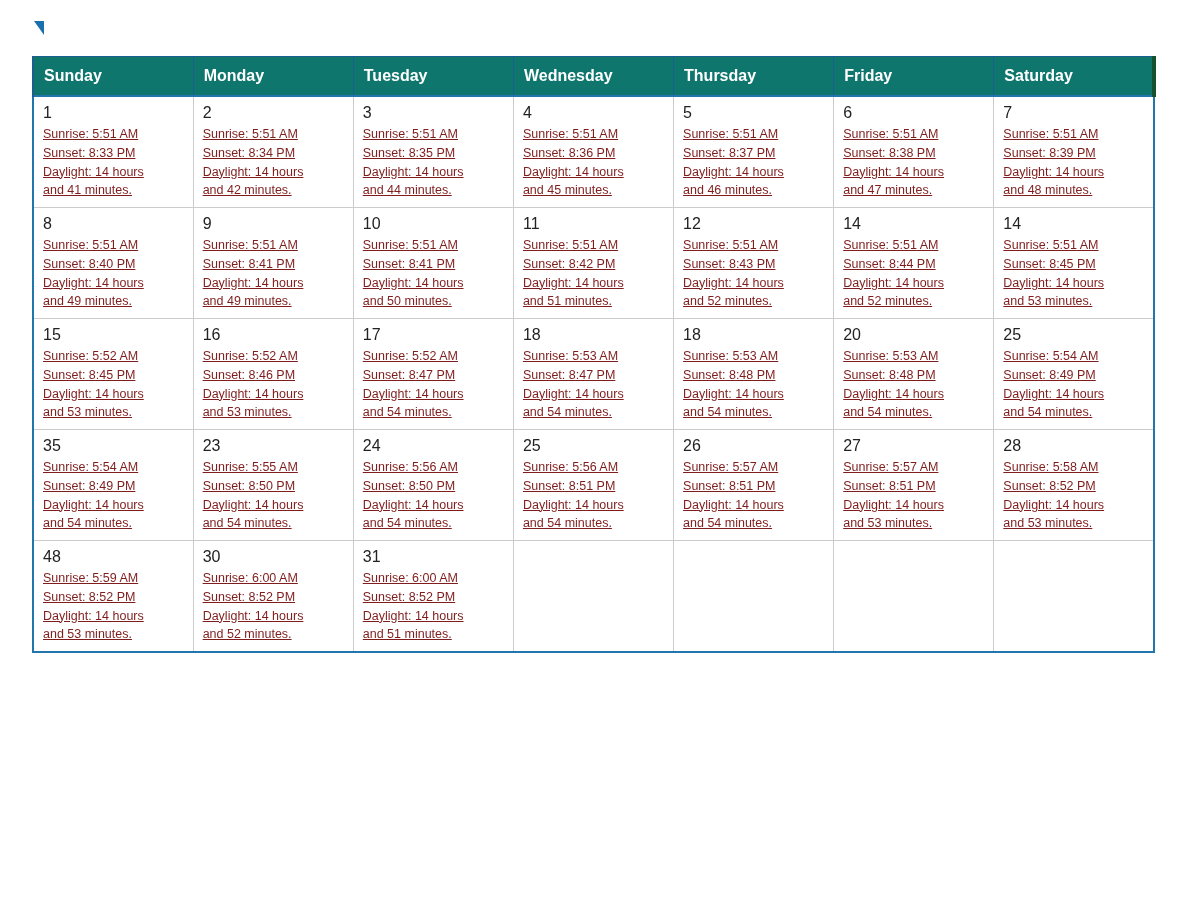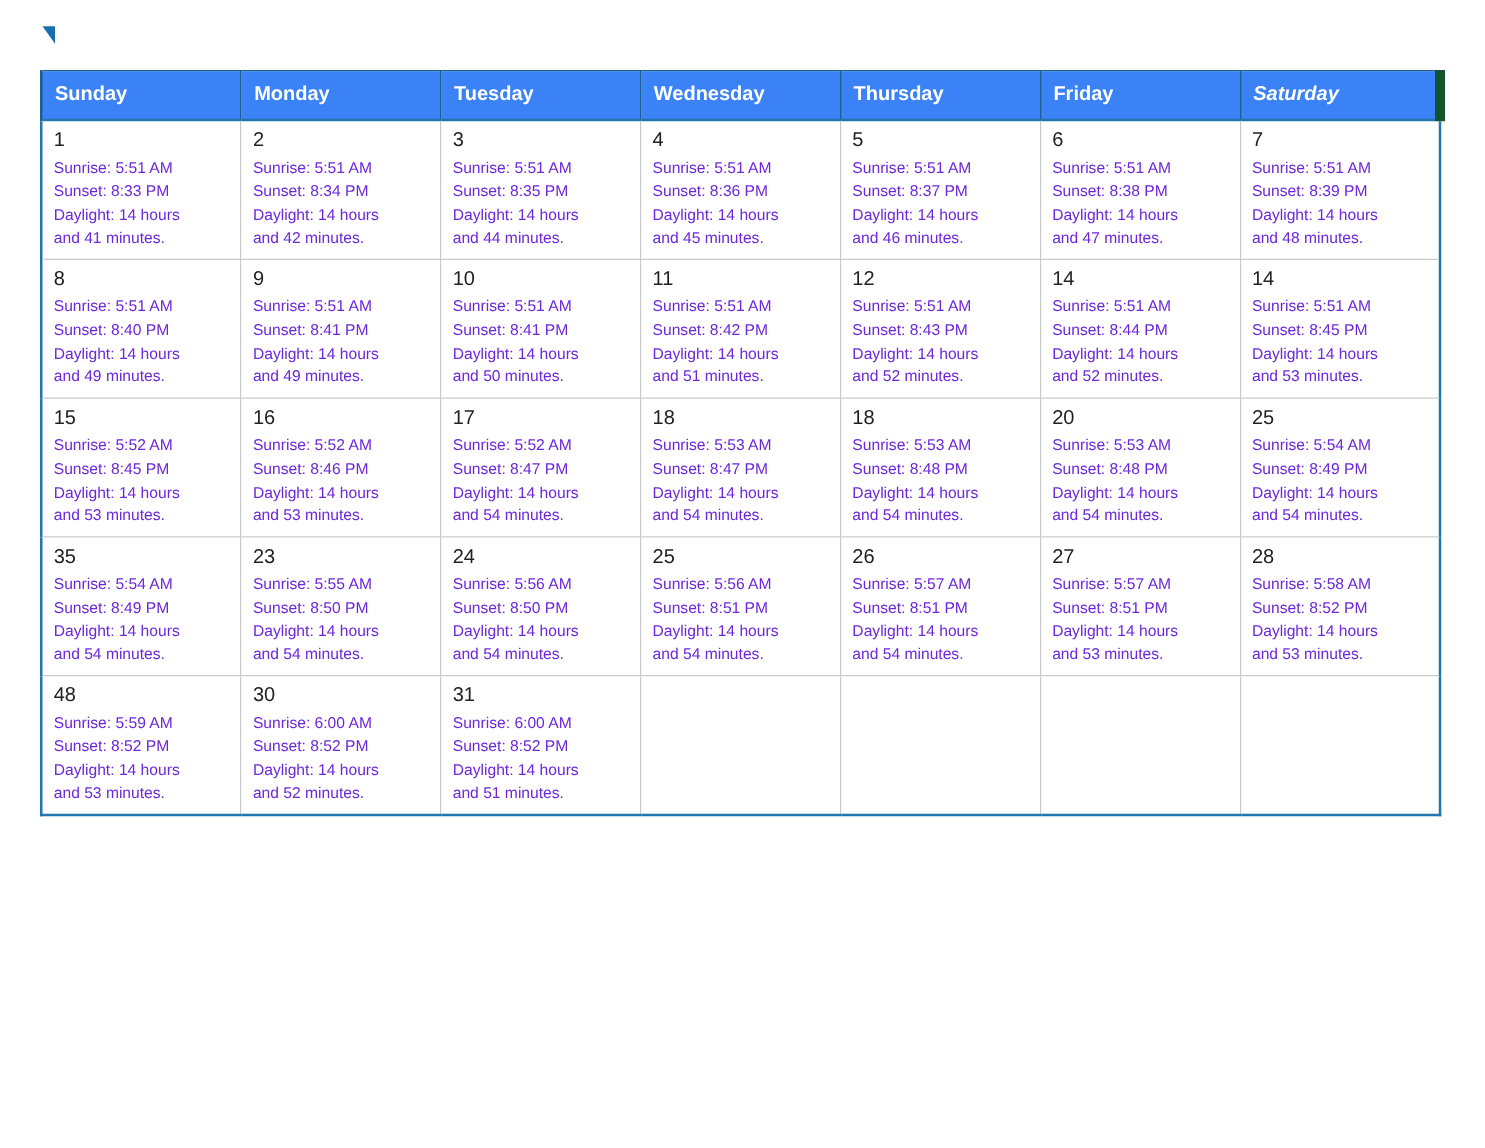--- a/index.html
+++ b/index.html
@@ -62,21 +62,21 @@
     .title-block h2 {
       font-size: 22px;
       font-weight: normal;
       color: #444;
     }
     .calendar {
       width: 100%;
       border-collapse: collapse;
     }
     .calendar thead tr th {
-      background: #3b82f6;
+      background: #0f766e;
       color: #fff;
       font-size: 16px;
       font-weight: bold;
       padding: 10px 10px;
       text-align: left;
       border: 1px solid #1a5f8e;
     }
     .calendar tbody tr td {
       vertical-align: top;
       border: 1px solid #ccc;
@@ -91,38 +91,38 @@
     }
     .calendar tbody tr td .day-num {
       font-size: 16px;
       font-weight: normal;
       color: #222;
       display: block;
       margin-bottom: 3px;
     }
     .calendar tbody tr td .day-info {
       font-size: 12.5px;
-      color: #6d28d9;
+      color: #7f1d1d;
       line-height: 1.5;
+      text-decoration: underline;
     }
     .calendar tbody tr:first-child td {
       border-top: 2px solid #2176ae;
     }
     .calendar tbody tr td:first-child {
       border-left: 2px solid #2176ae;
     }
     .calendar tbody tr td:last-child {
       border-right: 2px solid #2176ae;
     }
     .calendar thead tr th:first-child {
       border-left: 2px solid #1a5f8e;
     }
     .calendar thead tr th:last-child {
-      border-right: 8px solid #14532d;
-      font-style: italic;
+      border-right: 4px solid #14532d;
     }
     .empty-cell {
       background: #fff;
     }
   </style>
 </head>
 <body>
 
 <div class="header">
   <div class="logo">

